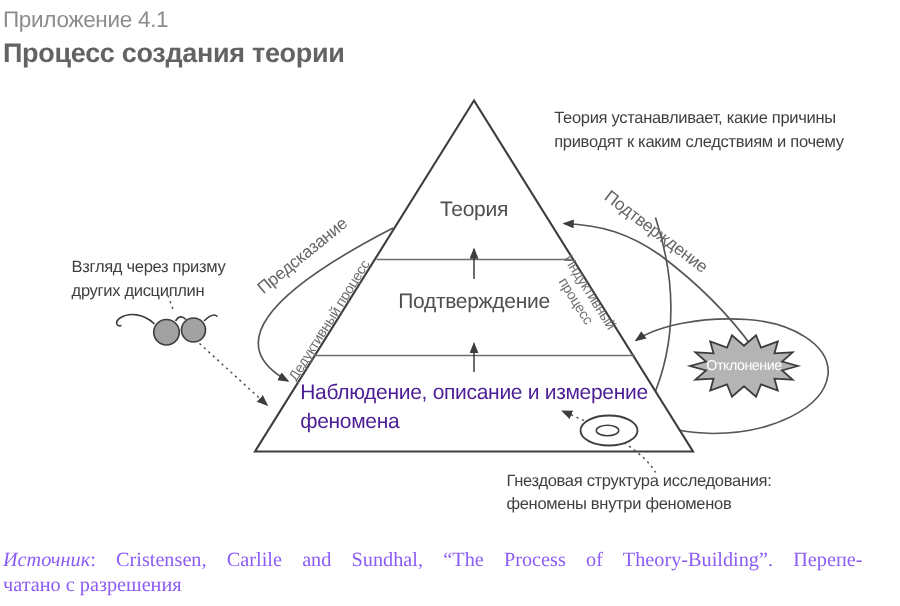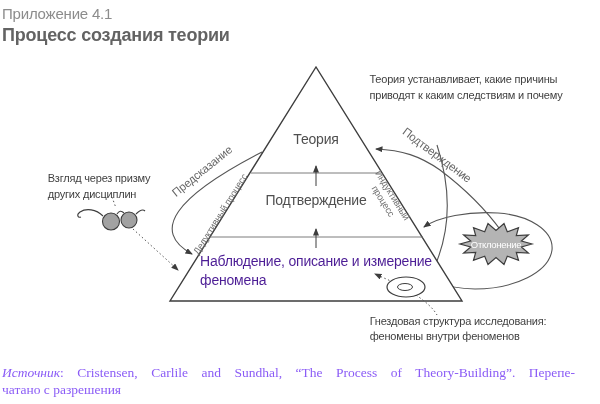--- a/index.html
+++ b/index.html
@@ -9,21 +9,21 @@
   .txt{position:absolute;white-space:nowrap;letter-spacing:-0.2px;color:#474747;}
   .ctr{transform:translate(-50%,-50%);}
   .appendix{left:2px;top:5px;font-size:15px;color:#8c8c8c;}
   .figtitle{left:2px;top:25px;font-size:18px;font-weight:bold;color:#636363;}
   .note{font-size:11px;line-height:16px;color:#3f3f3f;}
   .level{font-size:14px;color:#4f4f4f;}
   .level2{font-size:14px;line-height:19px;color:#4c1d95;}
   .edge-label{font-size:9.5px;color:#707070;line-height:11px;}
   .arc-label{font-size:11.5px;color:#666;}
   .burst-label{font-size:9.5px;font-weight:normal;color:#fff;letter-spacing:-0.3px;}
-  .nested{font-size:11px;line-height:15px;color:#3f3f3f;margin-left:32px;}
+  .nested{font-size:11px;line-height:15px;color:#3f3f3f;}
   .source{position:absolute;left:2px;right:4px;top:364px;
           font-family:"Liberation Serif",serif;font-size:13.5px;line-height:17px;color:#8b5cf6;}
   .source .just{text-align:justify;text-align-last:justify;}
   .source .ital{font-style:italic;}
 </style>
 </head>
 <body>
 
 <div id="page">
 

